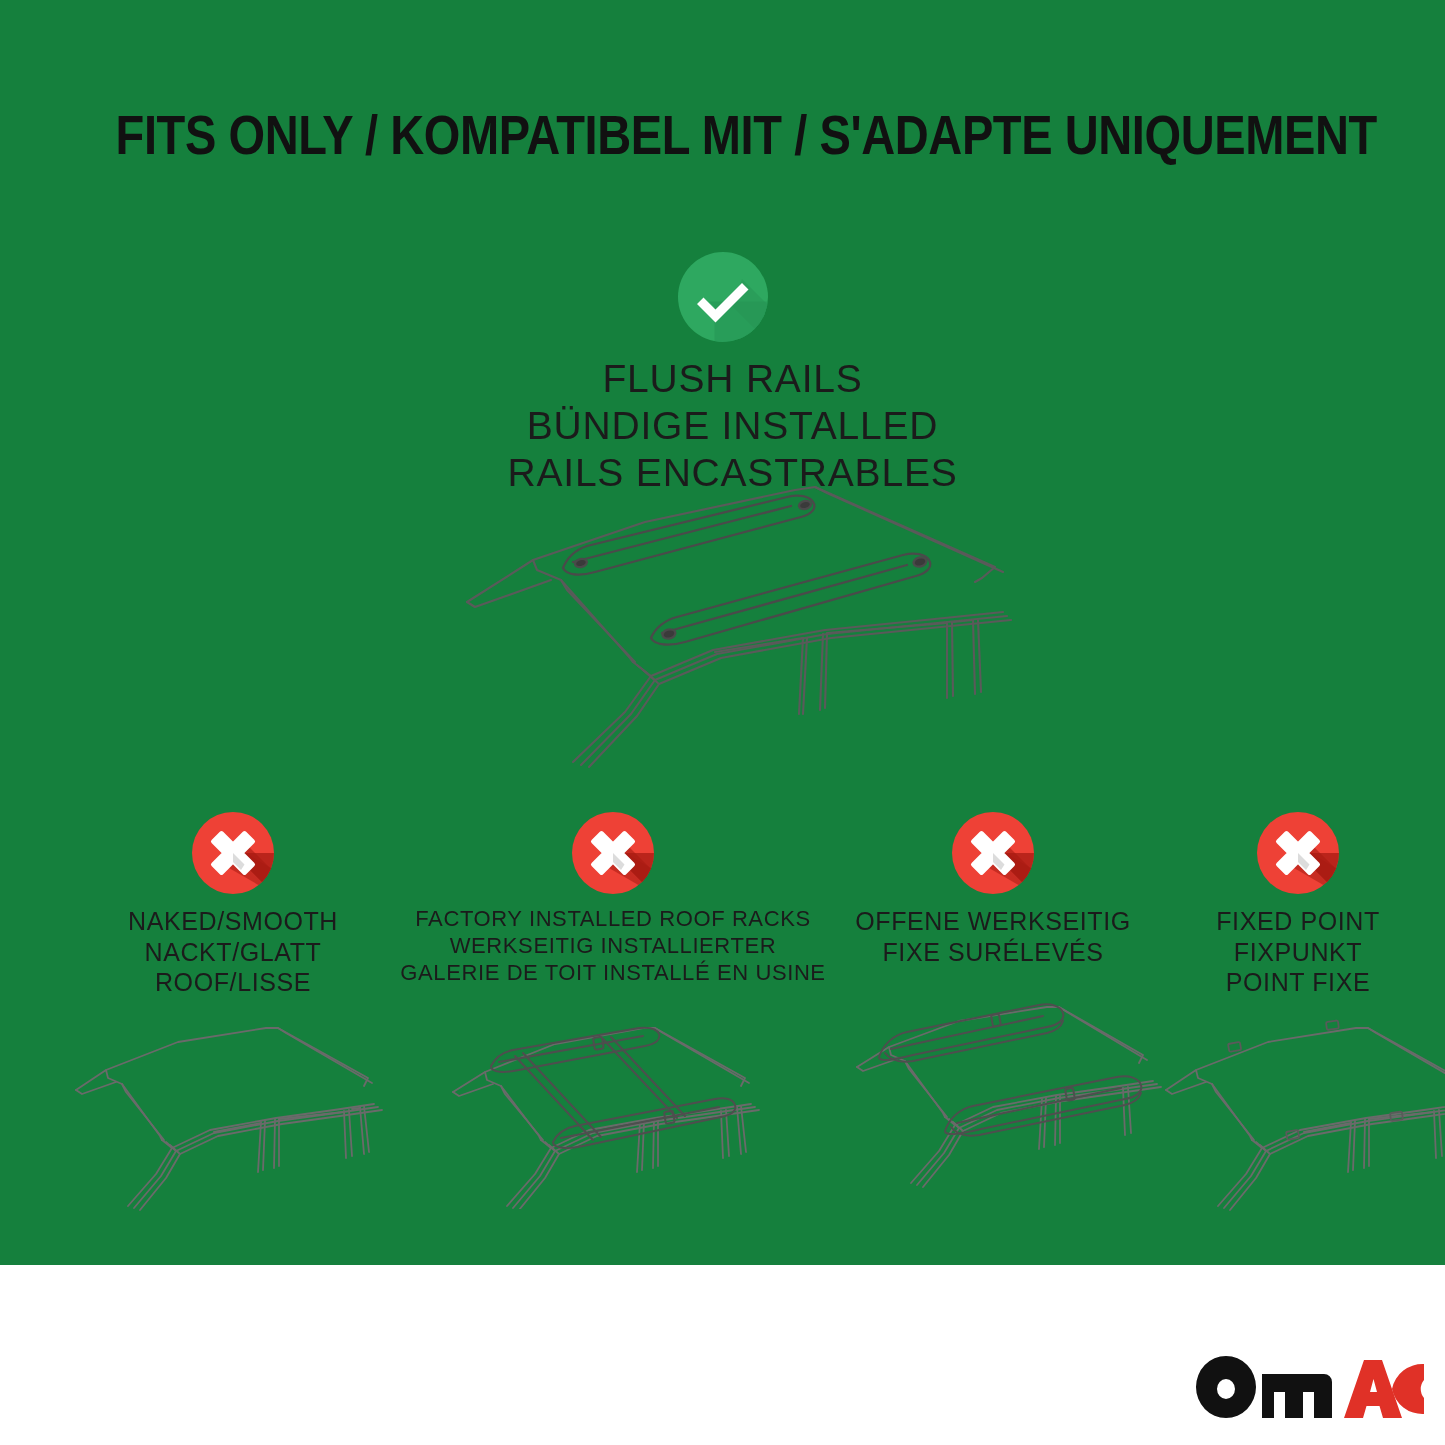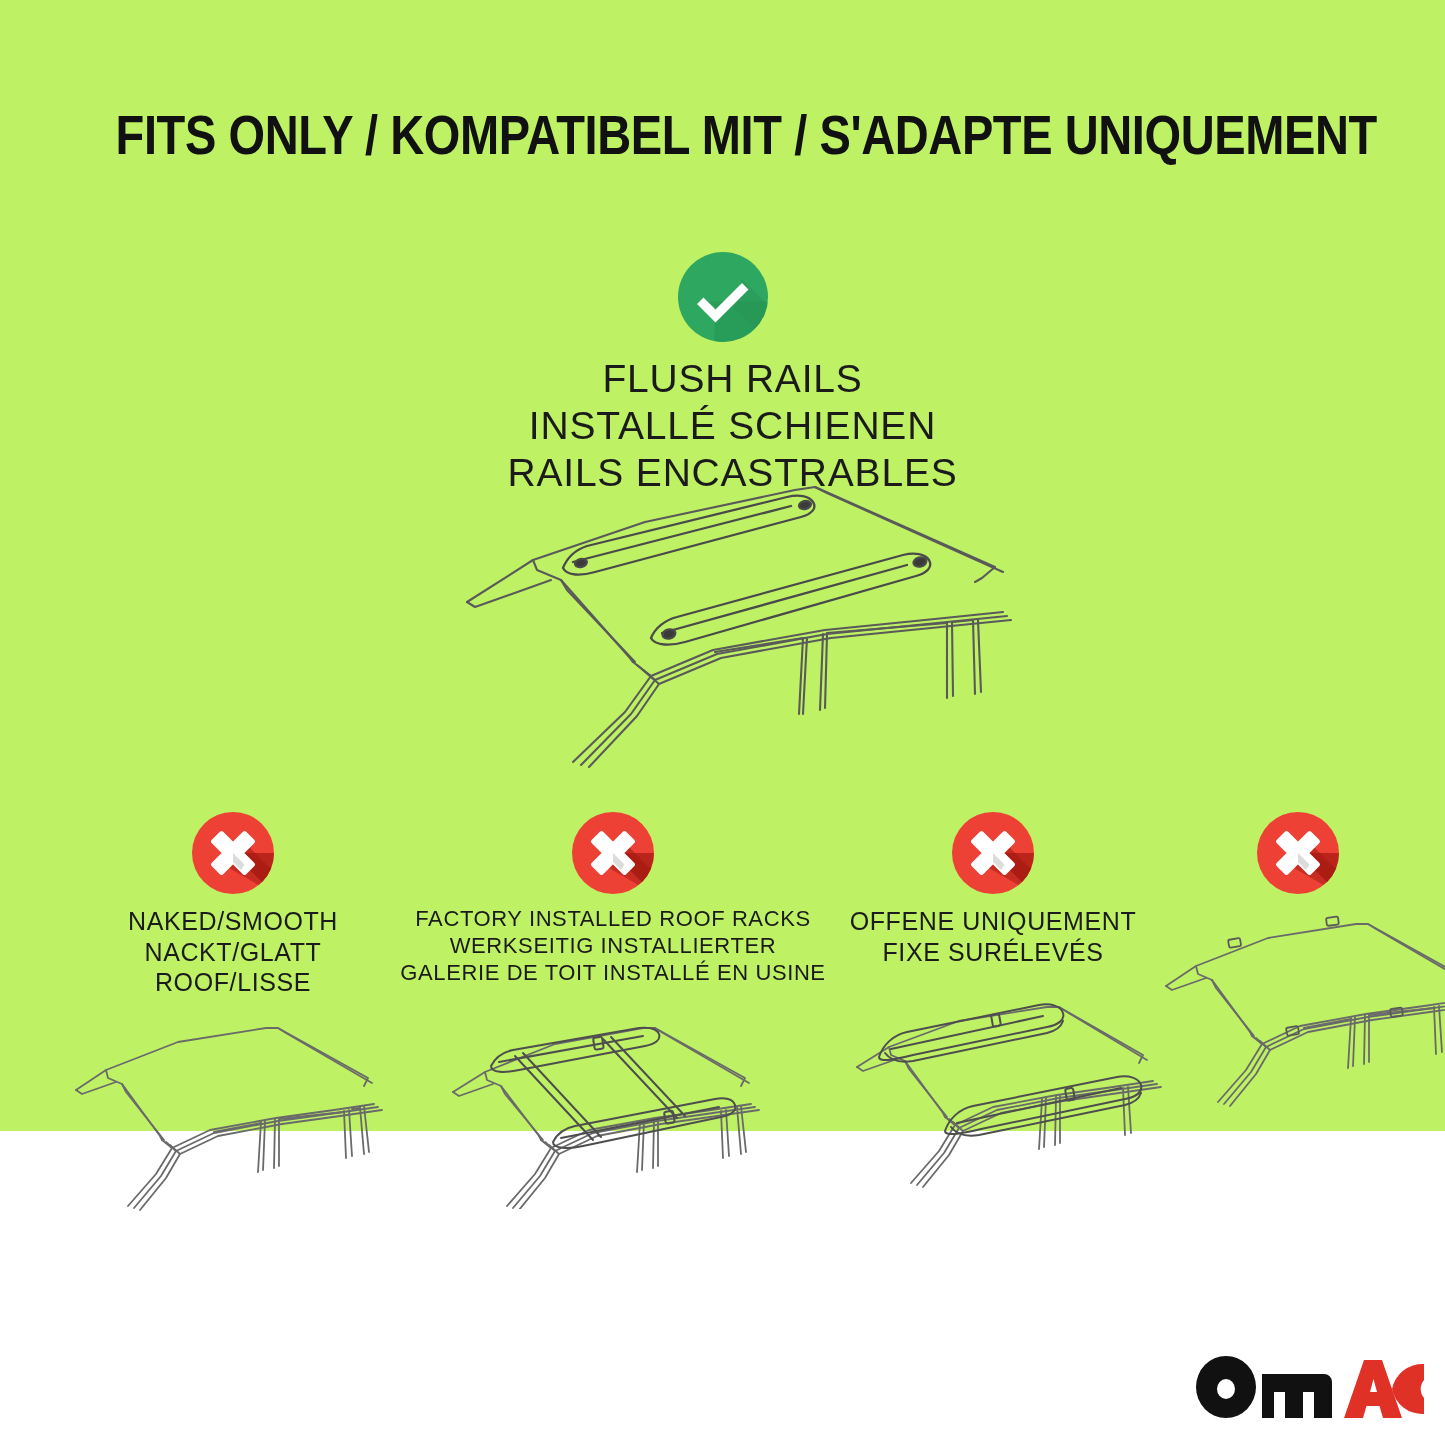--- a/index.html
+++ b/index.html
@@ -6,22 +6,22 @@
   html, body {
     width: 1445px;
     height: 1445px;
     background: #ffffff;
     font-family: "Liberation Sans", sans-serif;
     overflow: hidden;
   }
   .page {
     position: relative;
     width: 1445px;
-    height: 1131px;
-    background: #bef264;
+    height: 1265px;
+    background: #15803d;
   }
 
   
   .title {
     position: absolute;
     left: 0;
     top: 102px;
     width: 1445px;
     text-align: center;
     font-family: "Liberation Sans Narrow", "Liberation Sans", sans-serif;
@@ -146,21 +146,21 @@
         <g clip-path="url(#okclip)">
           <path d="M36.5 55 L31 49.5 L90 49.5 L90 90 L36.5 90 Z" fill="#259454" opacity="0.55"></path>
           <path d="M64 27 L90 53 L90 90 L55 55 Z" fill="#259454" opacity="0.5"></path>
         </g>
         <path d="M25.5 45.5 L37.5 57.5 L64 31 L70.5 37.5 L37.5 70.5 L19 52 Z" fill="#ffffff"></path>
       </svg>
     </span>
 
     <div class="ok-lines">
       <div>FLUSH RAILS</div>
-      <div>INSTALLÉ SCHIENEN</div>
+      <div>BÜNDIGE INSTALLED</div>
       <div>RAILS ENCASTRABLES</div>
     </div>
   </div>
 
   <div class="hero-art">
     <svg viewBox="0 0 560 310" xmlns="http://www.w3.org/2000/svg">
       <g fill="none" stroke="#5a5a5a" stroke-width="2.1" stroke-linejoin="round" stroke-linecap="round">
 
         <path d="M12 140 L78 98 L190 60 L340 28 L360 25 L540 105 L527 116 L520 120"></path>
         <path d="M360 25 L372 31 L548 110"></path>
@@ -340,21 +340,21 @@
           <g clip-path="url(#xc2)">
             <path d="M41 41 L82 82 L82 41 Z" fill="#a81b13" opacity="0.75"></path>
             <path d="M30 52 L82 82 L82 58 L46 36 Z" fill="#a81b13" opacity="0.55"></path>
             <path d="M52 30 L82 60 L82 82 L41 41 Z" fill="#a81b13" opacity="0.6"></path>
           </g>
           <path d="M29.5 21 L41 32.5 L52.5 21 L61 29.5 L49.5 41 L61 52.5 L52.5 61 L41 49.5 L29.5 61 L21 52.5 L32.5 41 L21 29.5 Z" fill="#ffffff" stroke="#ffffff" stroke-width="4" stroke-linejoin="round"></path>
           <path d="M41 41 L52.5 52.5 L49 58 L41 50 Z" fill="#dcdcdc"></path>
         </svg>
       </span>
       <div class="col-lines">
-        <div>OFFENE UNIQUEMENT</div>
+        <div>OFFENE WERKSEITIG</div>
         <div>FIXE SURÉLEVÉS</div>
       </div>
       <div class="col-art">
         <svg width="340" height="215" viewBox="0 0 340 215" xmlns="http://www.w3.org/2000/svg">
           <g fill="none" stroke="#6a6a6a" stroke-width="1.8" stroke-linejoin="round" stroke-linecap="round">
             <path d="M14 92 L46 72 L116 46 L204 32 L216 32 L300 80 L296 88"></path>
             <path d="M216 32 L224 37 L304 85"></path>
             <path d="M46 72 L48 80 L62 86 L100 138 L102 142"></path>
             <path d="M62 86 L66 94 L104 142"></path>
             <path d="M14 92 L20 96 L54 84"></path>
@@ -397,20 +397,25 @@
           <circle cx="41" cy="41" r="41" fill="#ee4136"></circle>
           <g clip-path="url(#xc3)">
             <path d="M41 41 L82 82 L82 41 Z" fill="#a81b13" opacity="0.75"></path>
             <path d="M30 52 L82 82 L82 58 L46 36 Z" fill="#a81b13" opacity="0.55"></path>
             <path d="M52 30 L82 60 L82 82 L41 41 Z" fill="#a81b13" opacity="0.6"></path>
           </g>
           <path d="M29.5 21 L41 32.5 L52.5 21 L61 29.5 L49.5 41 L61 52.5 L52.5 61 L41 49.5 L29.5 61 L21 52.5 L32.5 41 L21 29.5 Z" fill="#ffffff" stroke="#ffffff" stroke-width="4" stroke-linejoin="round"></path>
           <path d="M41 41 L52.5 52.5 L49 58 L41 50 Z" fill="#dcdcdc"></path>
         </svg>
       </span>
+      <div class="col-lines">
+        <div>FIXED POINT</div>
+        <div>FIXPUNKT</div>
+        <div>POINT FIXE</div>
+      </div>
       <div class="col-art">
         <svg width="330" height="210" viewBox="0 0 330 210" xmlns="http://www.w3.org/2000/svg">
           <g fill="none" stroke="#6a6a6a" stroke-width="1.8" stroke-linejoin="round" stroke-linecap="round">
             <path d="M8 84 L38 64 L110 36 L198 22 L210 22 L300 72 L296 80"></path>
             <path d="M210 22 L218 27 L304 77"></path>
             <path d="M38 64 L40 72 L54 78 L92 130 L94 134"></path>
             <path d="M54 78 L58 86 L96 134"></path>
             <path d="M8 84 L14 88 L48 76"></path>
             <path d="M94 134 L104 142 L88 168 L60 200"></path>
             <path d="M98 136 L108 145 L93 170 L66 202"></path>

